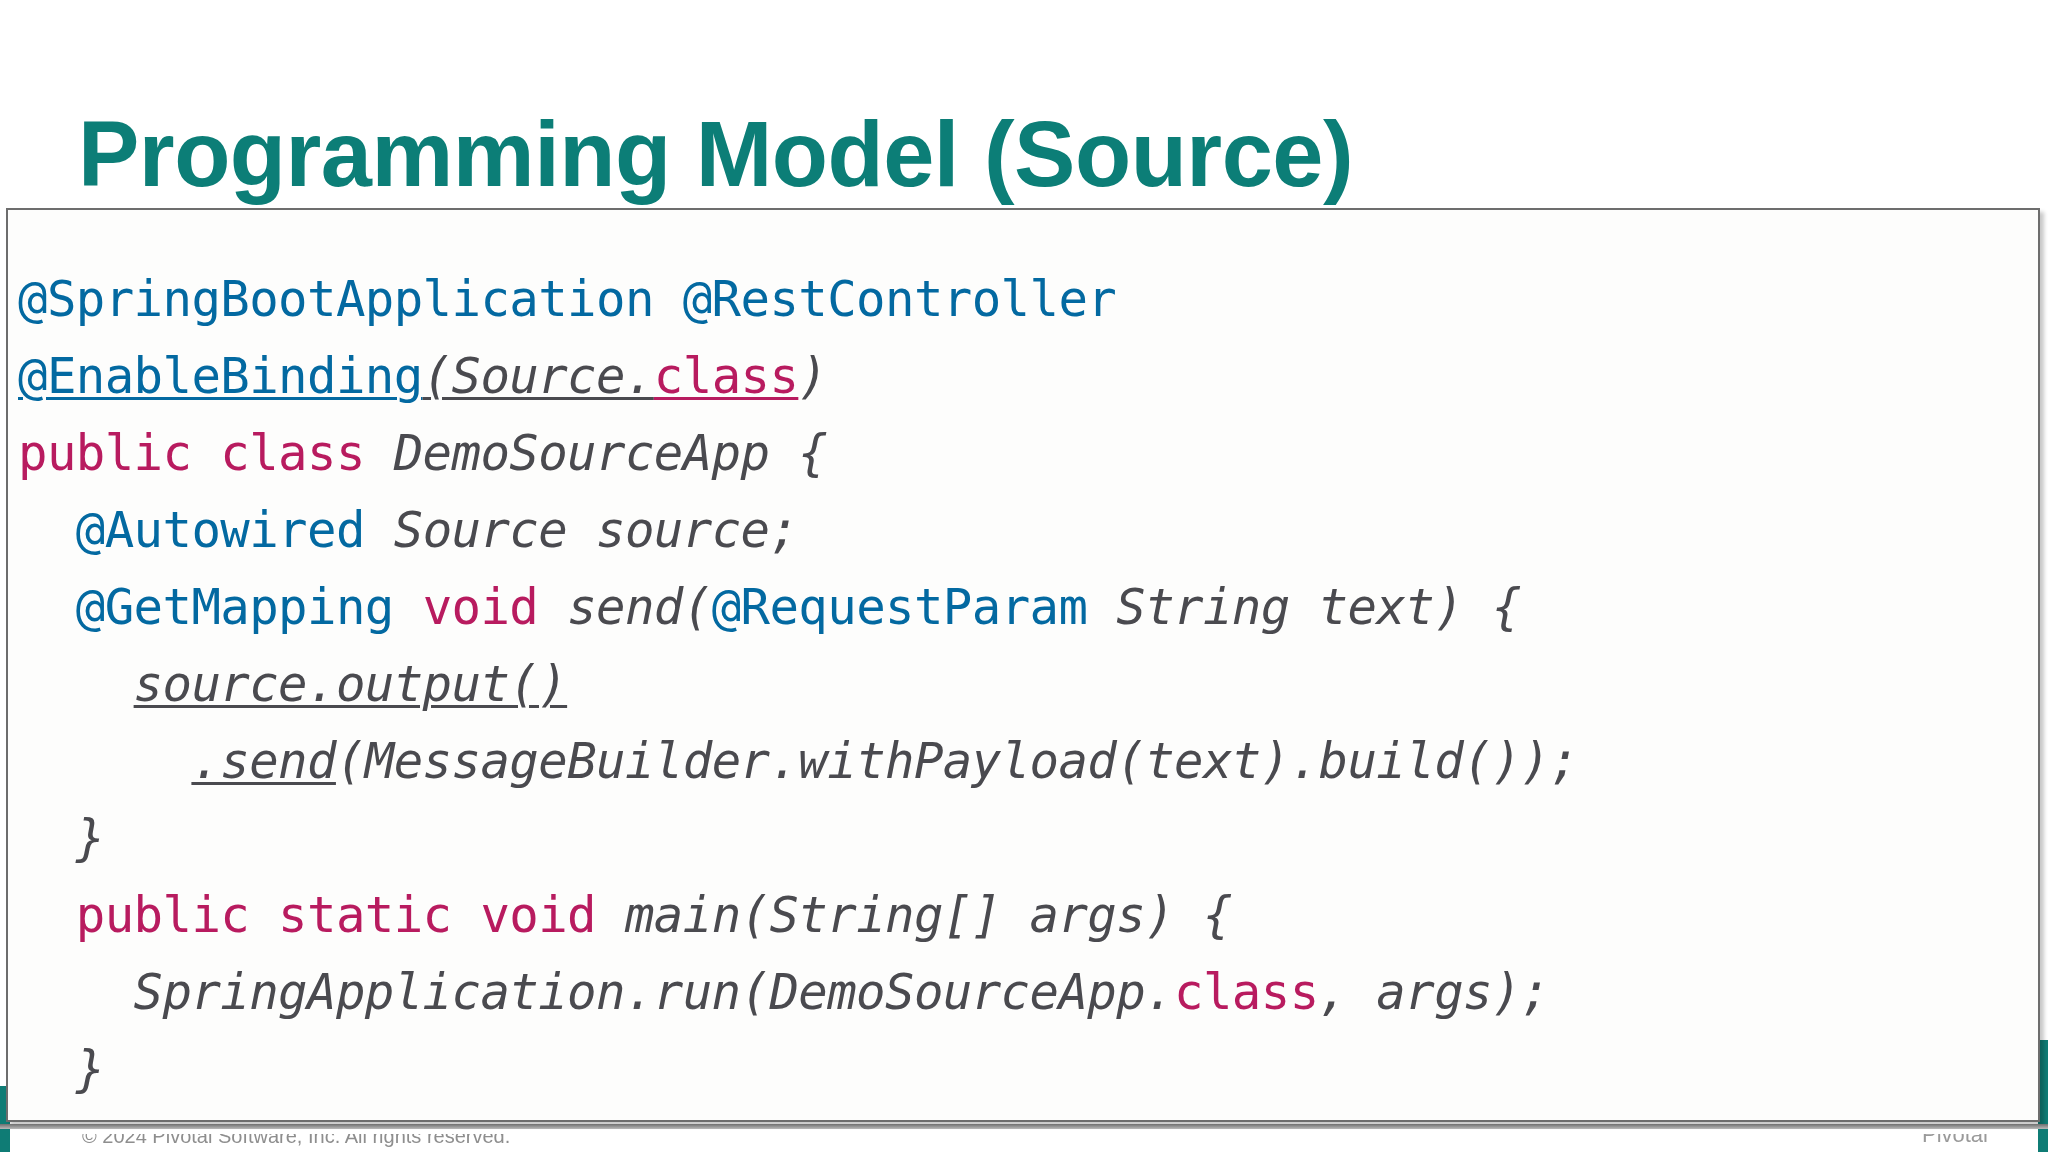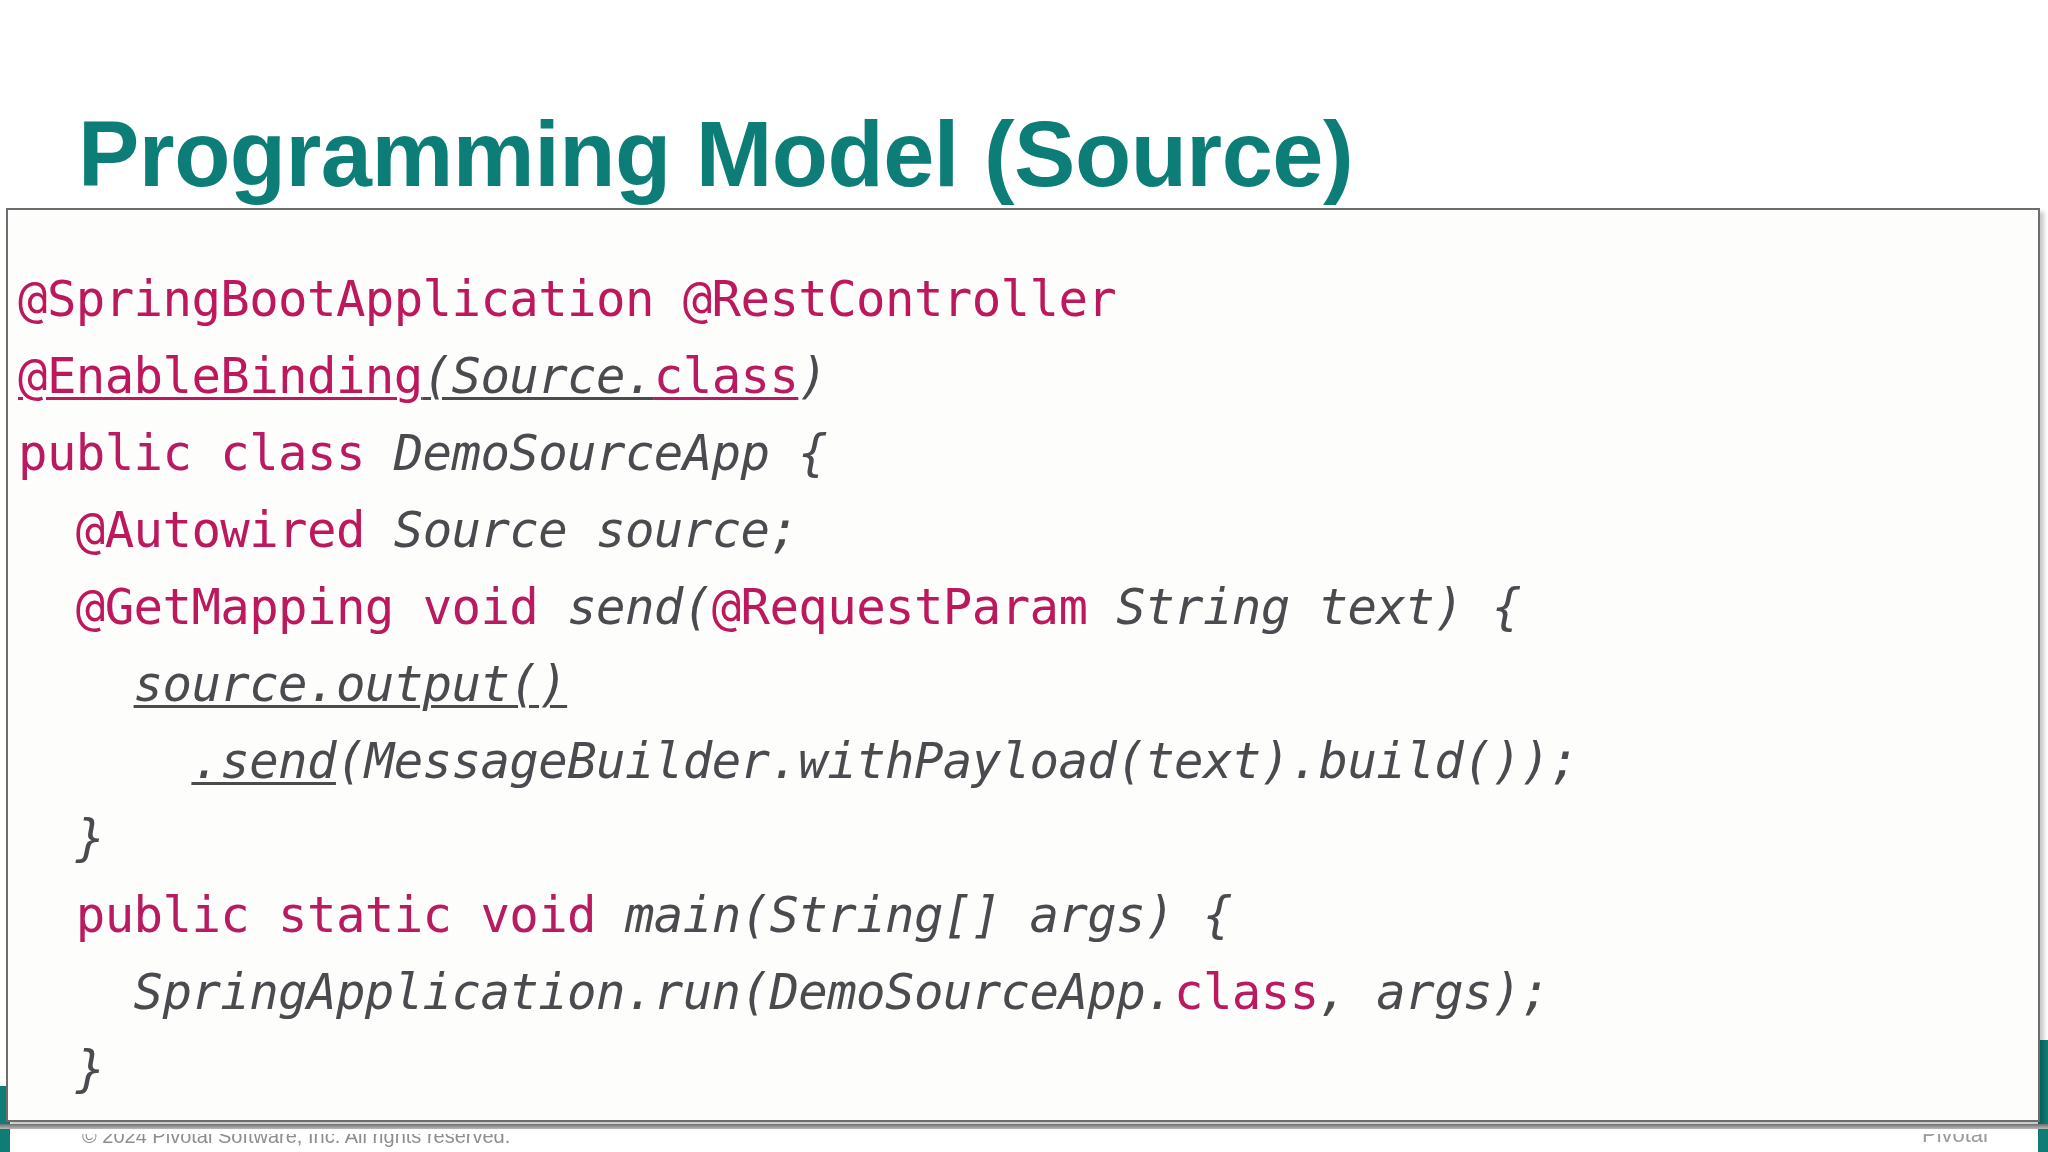--- a/index.html
+++ b/index.html
@@ -65,21 +65,21 @@
     font-family: "DejaVu Sans Mono", "Liberation Mono", monospace;
     font-size: 49px;
     line-height: 77px;
     color: #4a4a4f;
     white-space: pre;
     letter-spacing: -0.6px;
   }
   .ln { display: block; height: 77px; }
 
   
-  .t-ann  { color: #be185d; }   
+  .t-ann  { color: #0369a1; }   
   .t-kw   { color: #b81b5f; }   
   .t-pl   { color: #4a4a4f; font-style: italic; }   
   .u      { text-decoration: underline; text-underline-offset: 4px; text-decoration-thickness: 3px; }
 
   
   #footer {
     position: absolute;
     left: 0;
     top: 1134px;
     width: 2048px;

